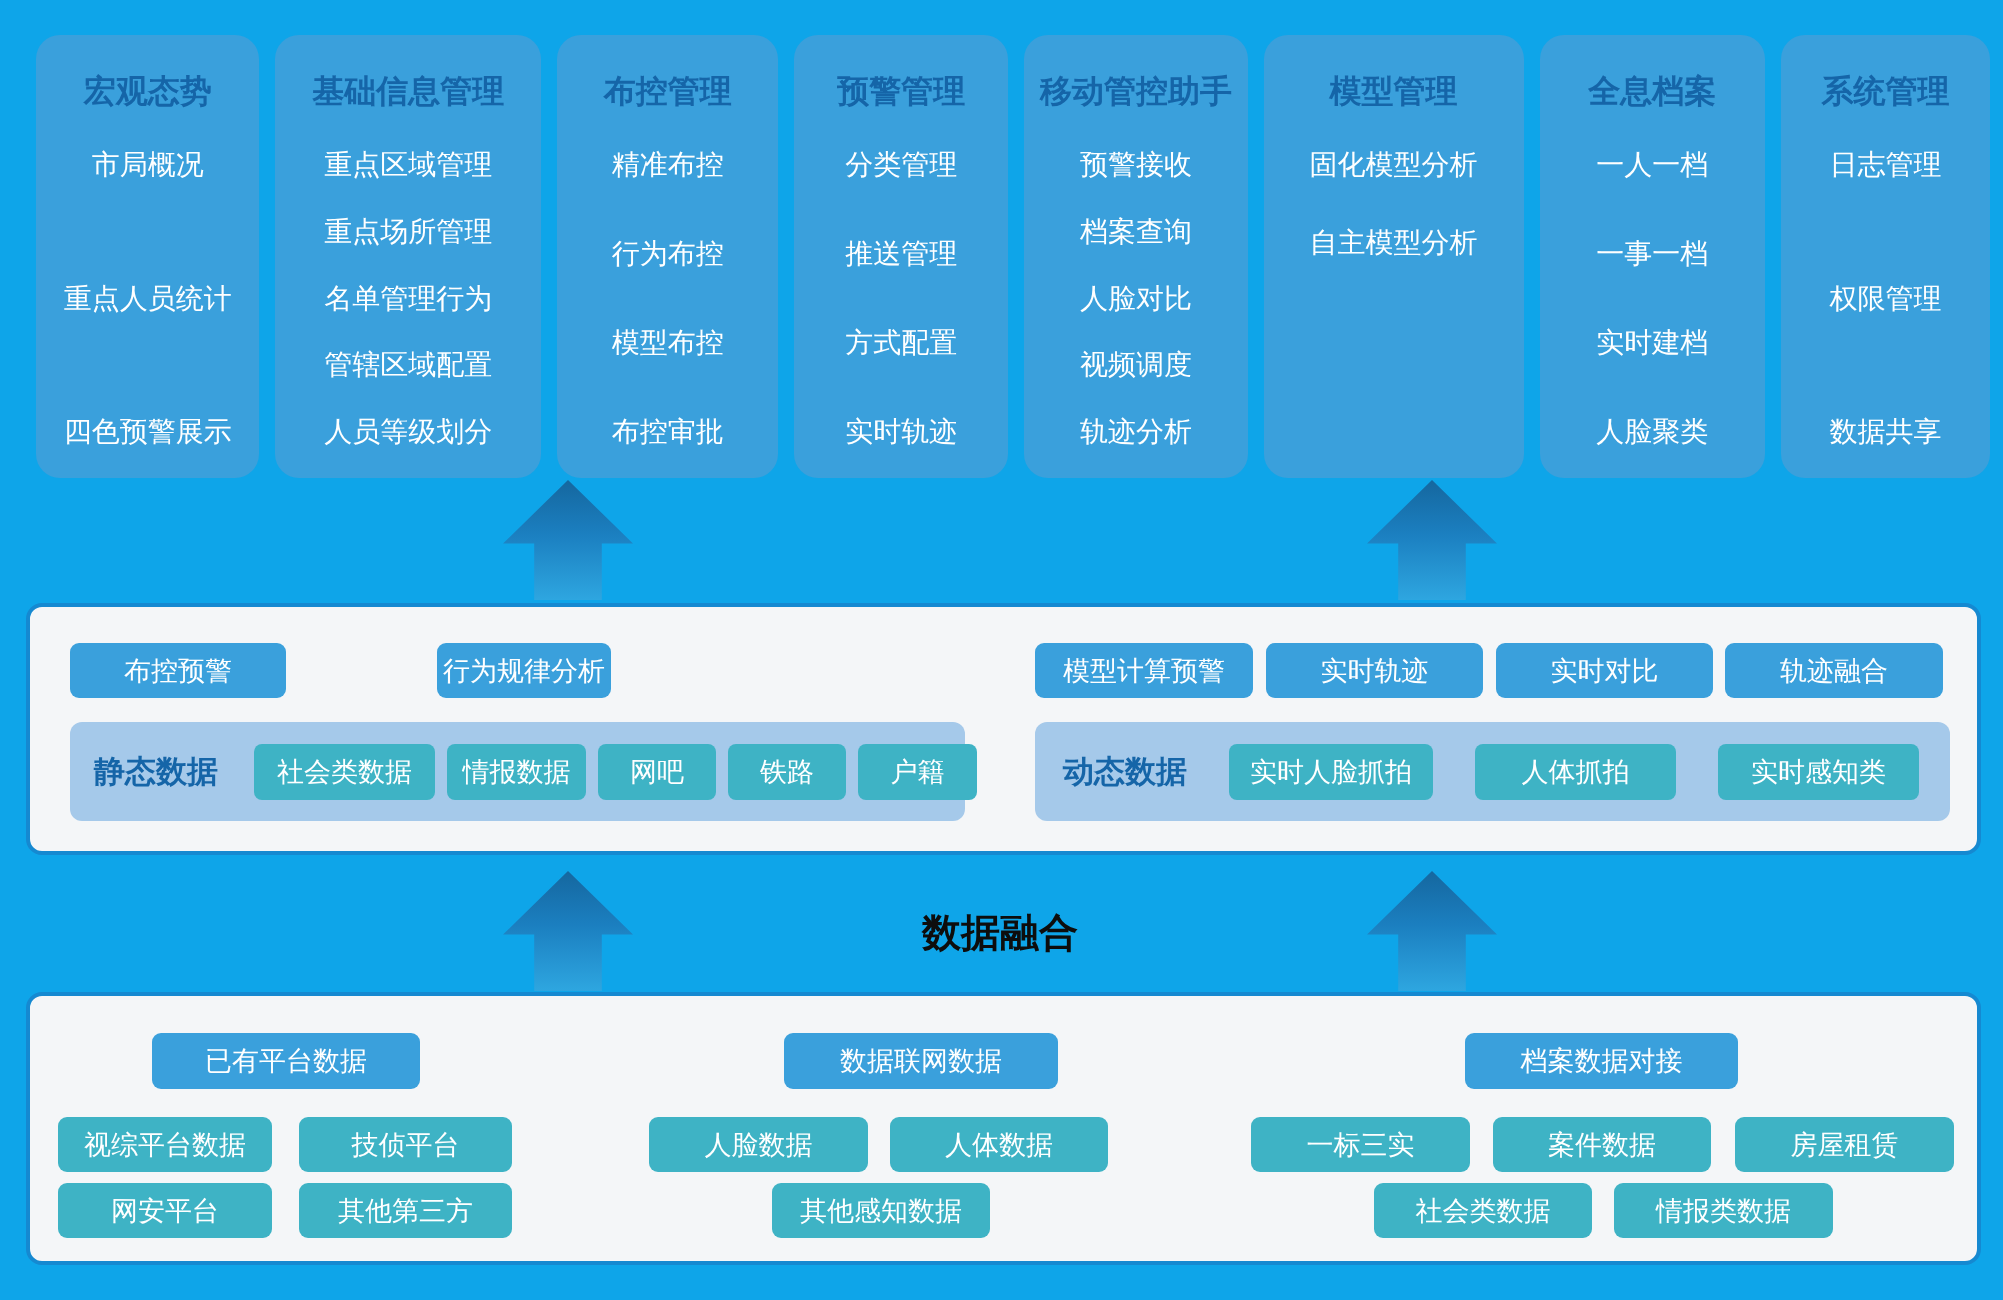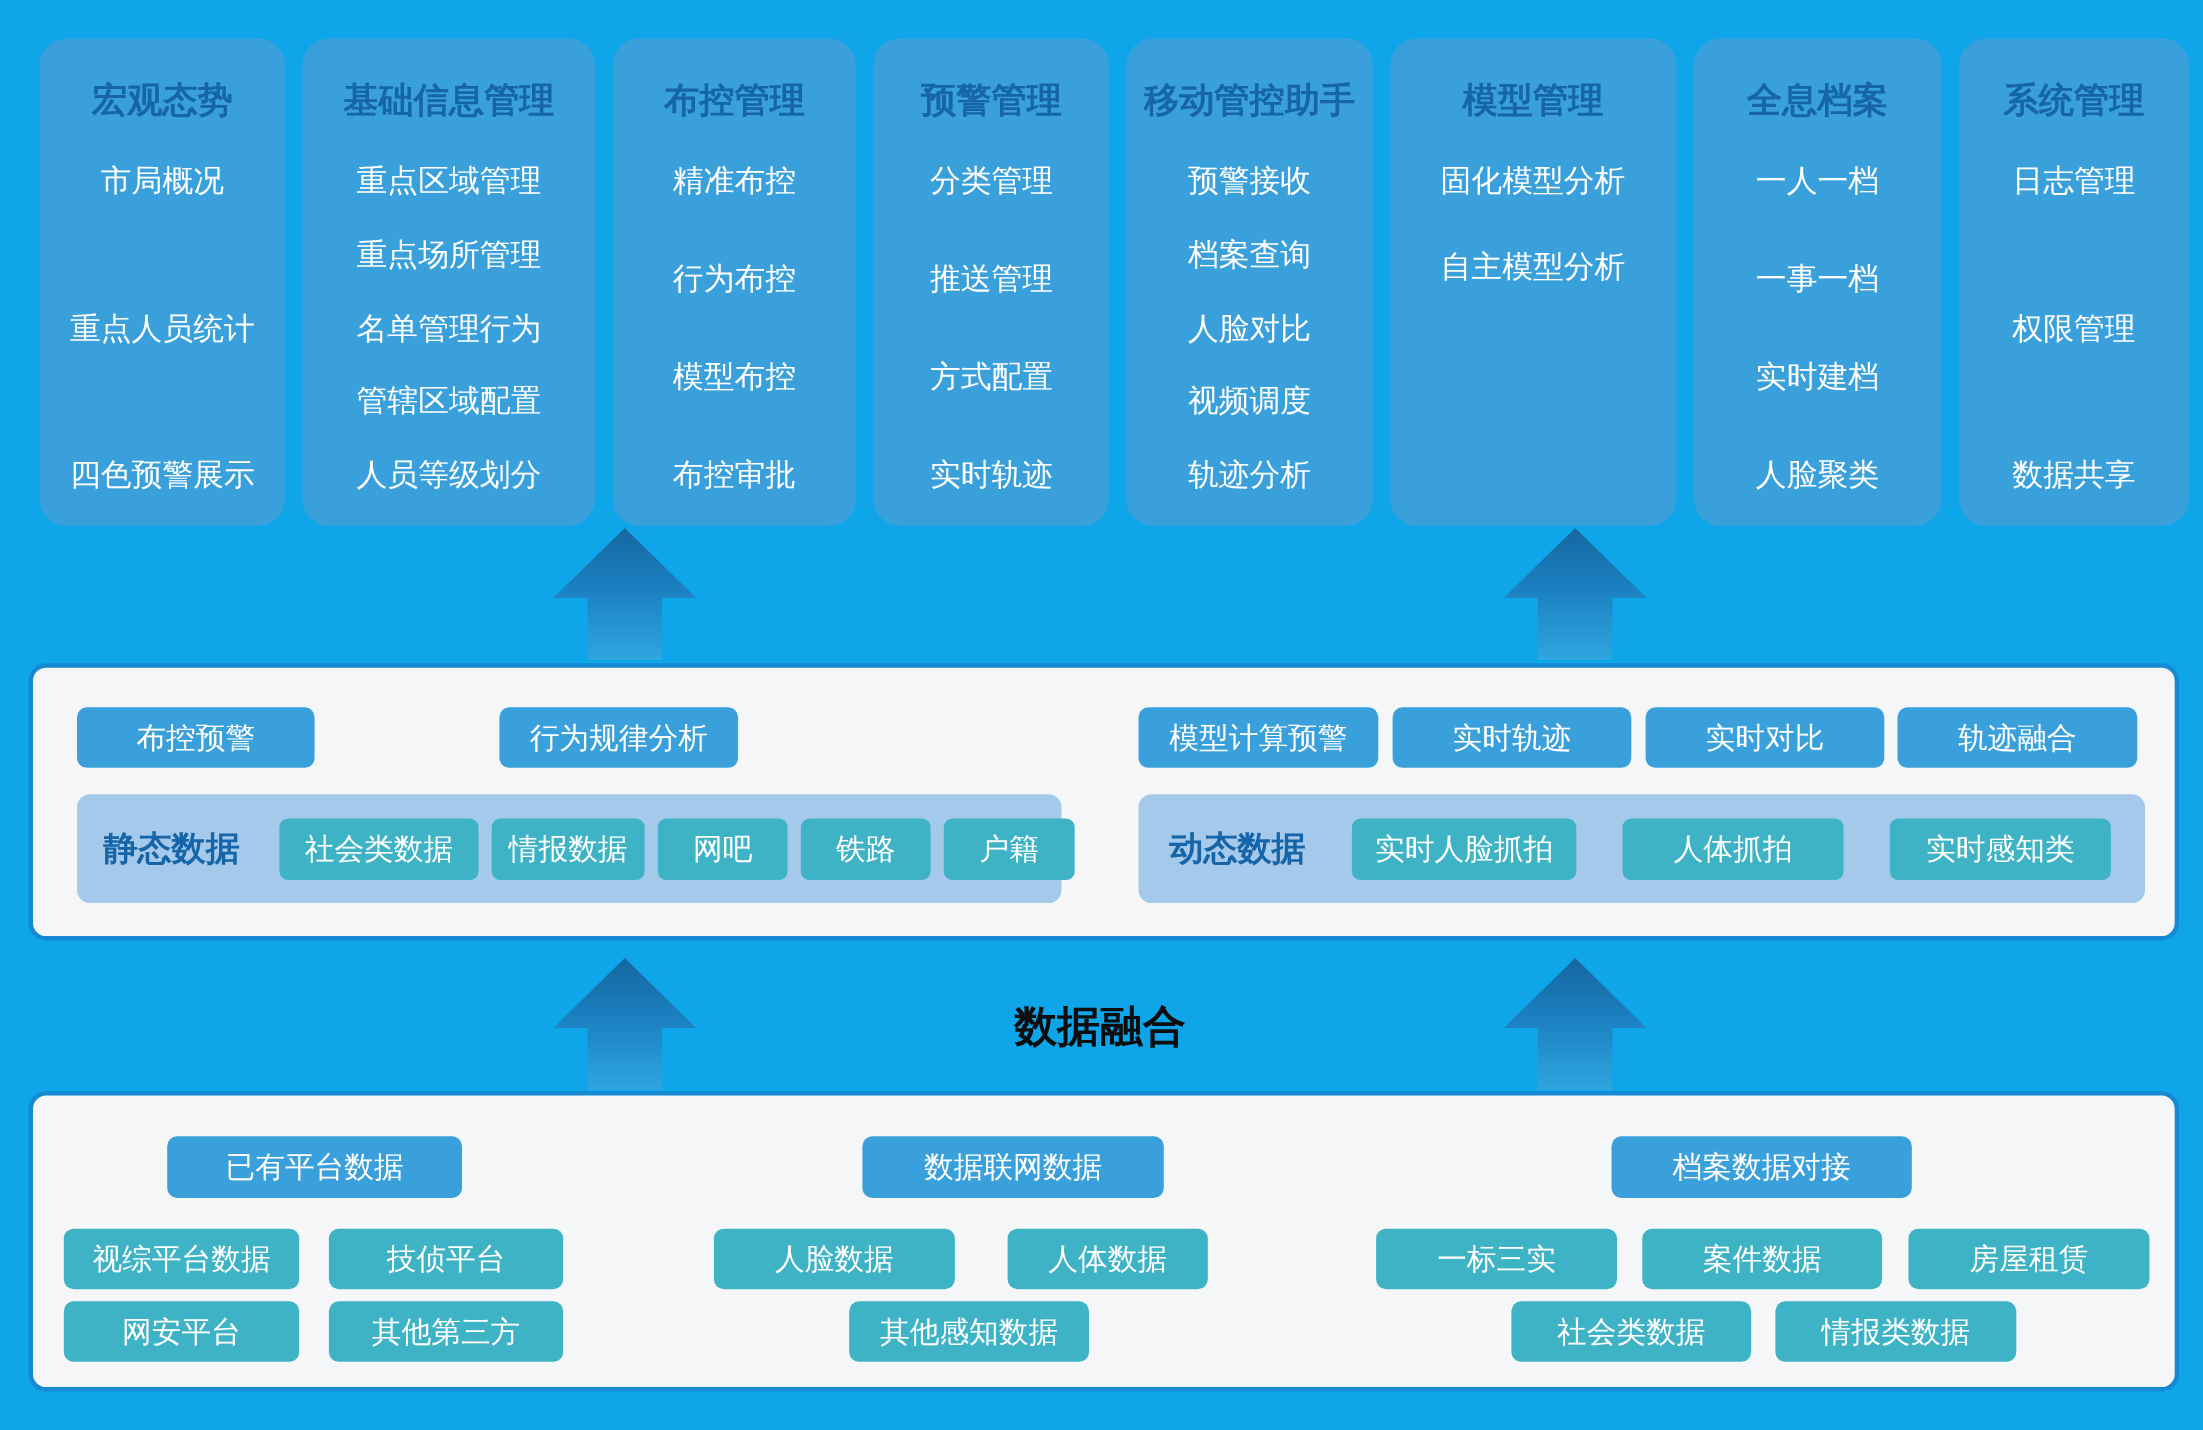--- a/index.html
+++ b/index.html
@@ -144,21 +144,21 @@
         <div class="col-item">数据共享</div>
       </div>
     </div>
   </div>
 
   <div class="arrow-up" style="left:503px; top:480px;"></div>
   <div class="arrow-up" style="left:1367px; top:480px;"></div>
 
   <div class="layer-box layer-analysis">
     <div class="btn-blue" style="left:40px;  top:36px; width:216px;">布控预警</div>
-    <div class="btn-blue" style="left:424px; top:36px; width:217px;">行为规律分析</div>
+    <div class="btn-blue" style="left:407px; top:36px; width:174px;">行为规律分析</div>
     <div class="btn-blue" style="left:1005px; top:36px; width:218px;">模型计算预警</div>
     <div class="btn-blue" style="left:1236px; top:36px; width:217px;">实时轨迹</div>
     <div class="btn-blue" style="left:1466px; top:36px; width:217px;">实时对比</div>
     <div class="btn-blue" style="left:1695px; top:36px; width:218px;">轨迹融合</div>
 
     <div class="data-strip" style="left:40px; width:895px; padding-left:24px; gap:12px;">
       <div class="strip-label" style="margin-right:24px;">静态数据</div>
       <div class="strip-btn" style="width:181px;">社会类数据</div>
       <div class="strip-btn" style="width:139px;">情报数据</div>
       <div class="strip-btn" style="width:118px;">网吧</div>
@@ -181,21 +181,21 @@
   <div class="layer-box layer-source">
 
     <div class="btn-blue" style="left:122px; top:37px; width:268px; height:56px;">已有平台数据</div>
     <div class="btn-teal" style="left:28px;  top:121px; width:214px;">视综平台数据</div>
     <div class="btn-teal" style="left:269px; top:121px; width:213px;">技侦平台</div>
     <div class="btn-teal" style="left:28px;  top:187px; width:214px;">网安平台</div>
     <div class="btn-teal" style="left:269px; top:187px; width:213px;">其他第三方</div>
 
     <div class="btn-blue" style="left:754px; top:37px; width:274px; height:56px;">数据联网数据</div>
     <div class="btn-teal" style="left:619px; top:121px; width:219px;">人脸数据</div>
-    <div class="btn-teal" style="left:886px; top:121px; width:182px;text-align:right;">人体数据</div>
+    <div class="btn-teal" style="left:860px; top:121px; width:218px;text-align:right;">人体数据</div>
     <div class="btn-teal" style="left:742px; top:187px; width:218px;">其他感知数据</div>
 
     <div class="btn-blue" style="left:1435px; top:37px; width:273px; height:56px;">档案数据对接</div>
     <div class="btn-teal" style="left:1463px; top:121px; width:218px;">案件数据</div>
     <div class="btn-teal" style="left:1221px; top:121px; width:219px;">一标三实</div>
     <div class="btn-teal" style="left:1705px; top:121px; width:219px;">房屋租赁</div>
     <div class="btn-teal" style="left:1344px; top:187px; width:218px;">社会类数据</div>
     <div class="btn-teal" style="left:1584px; top:187px; width:219px;">情报类数据</div>
   </div>
 

